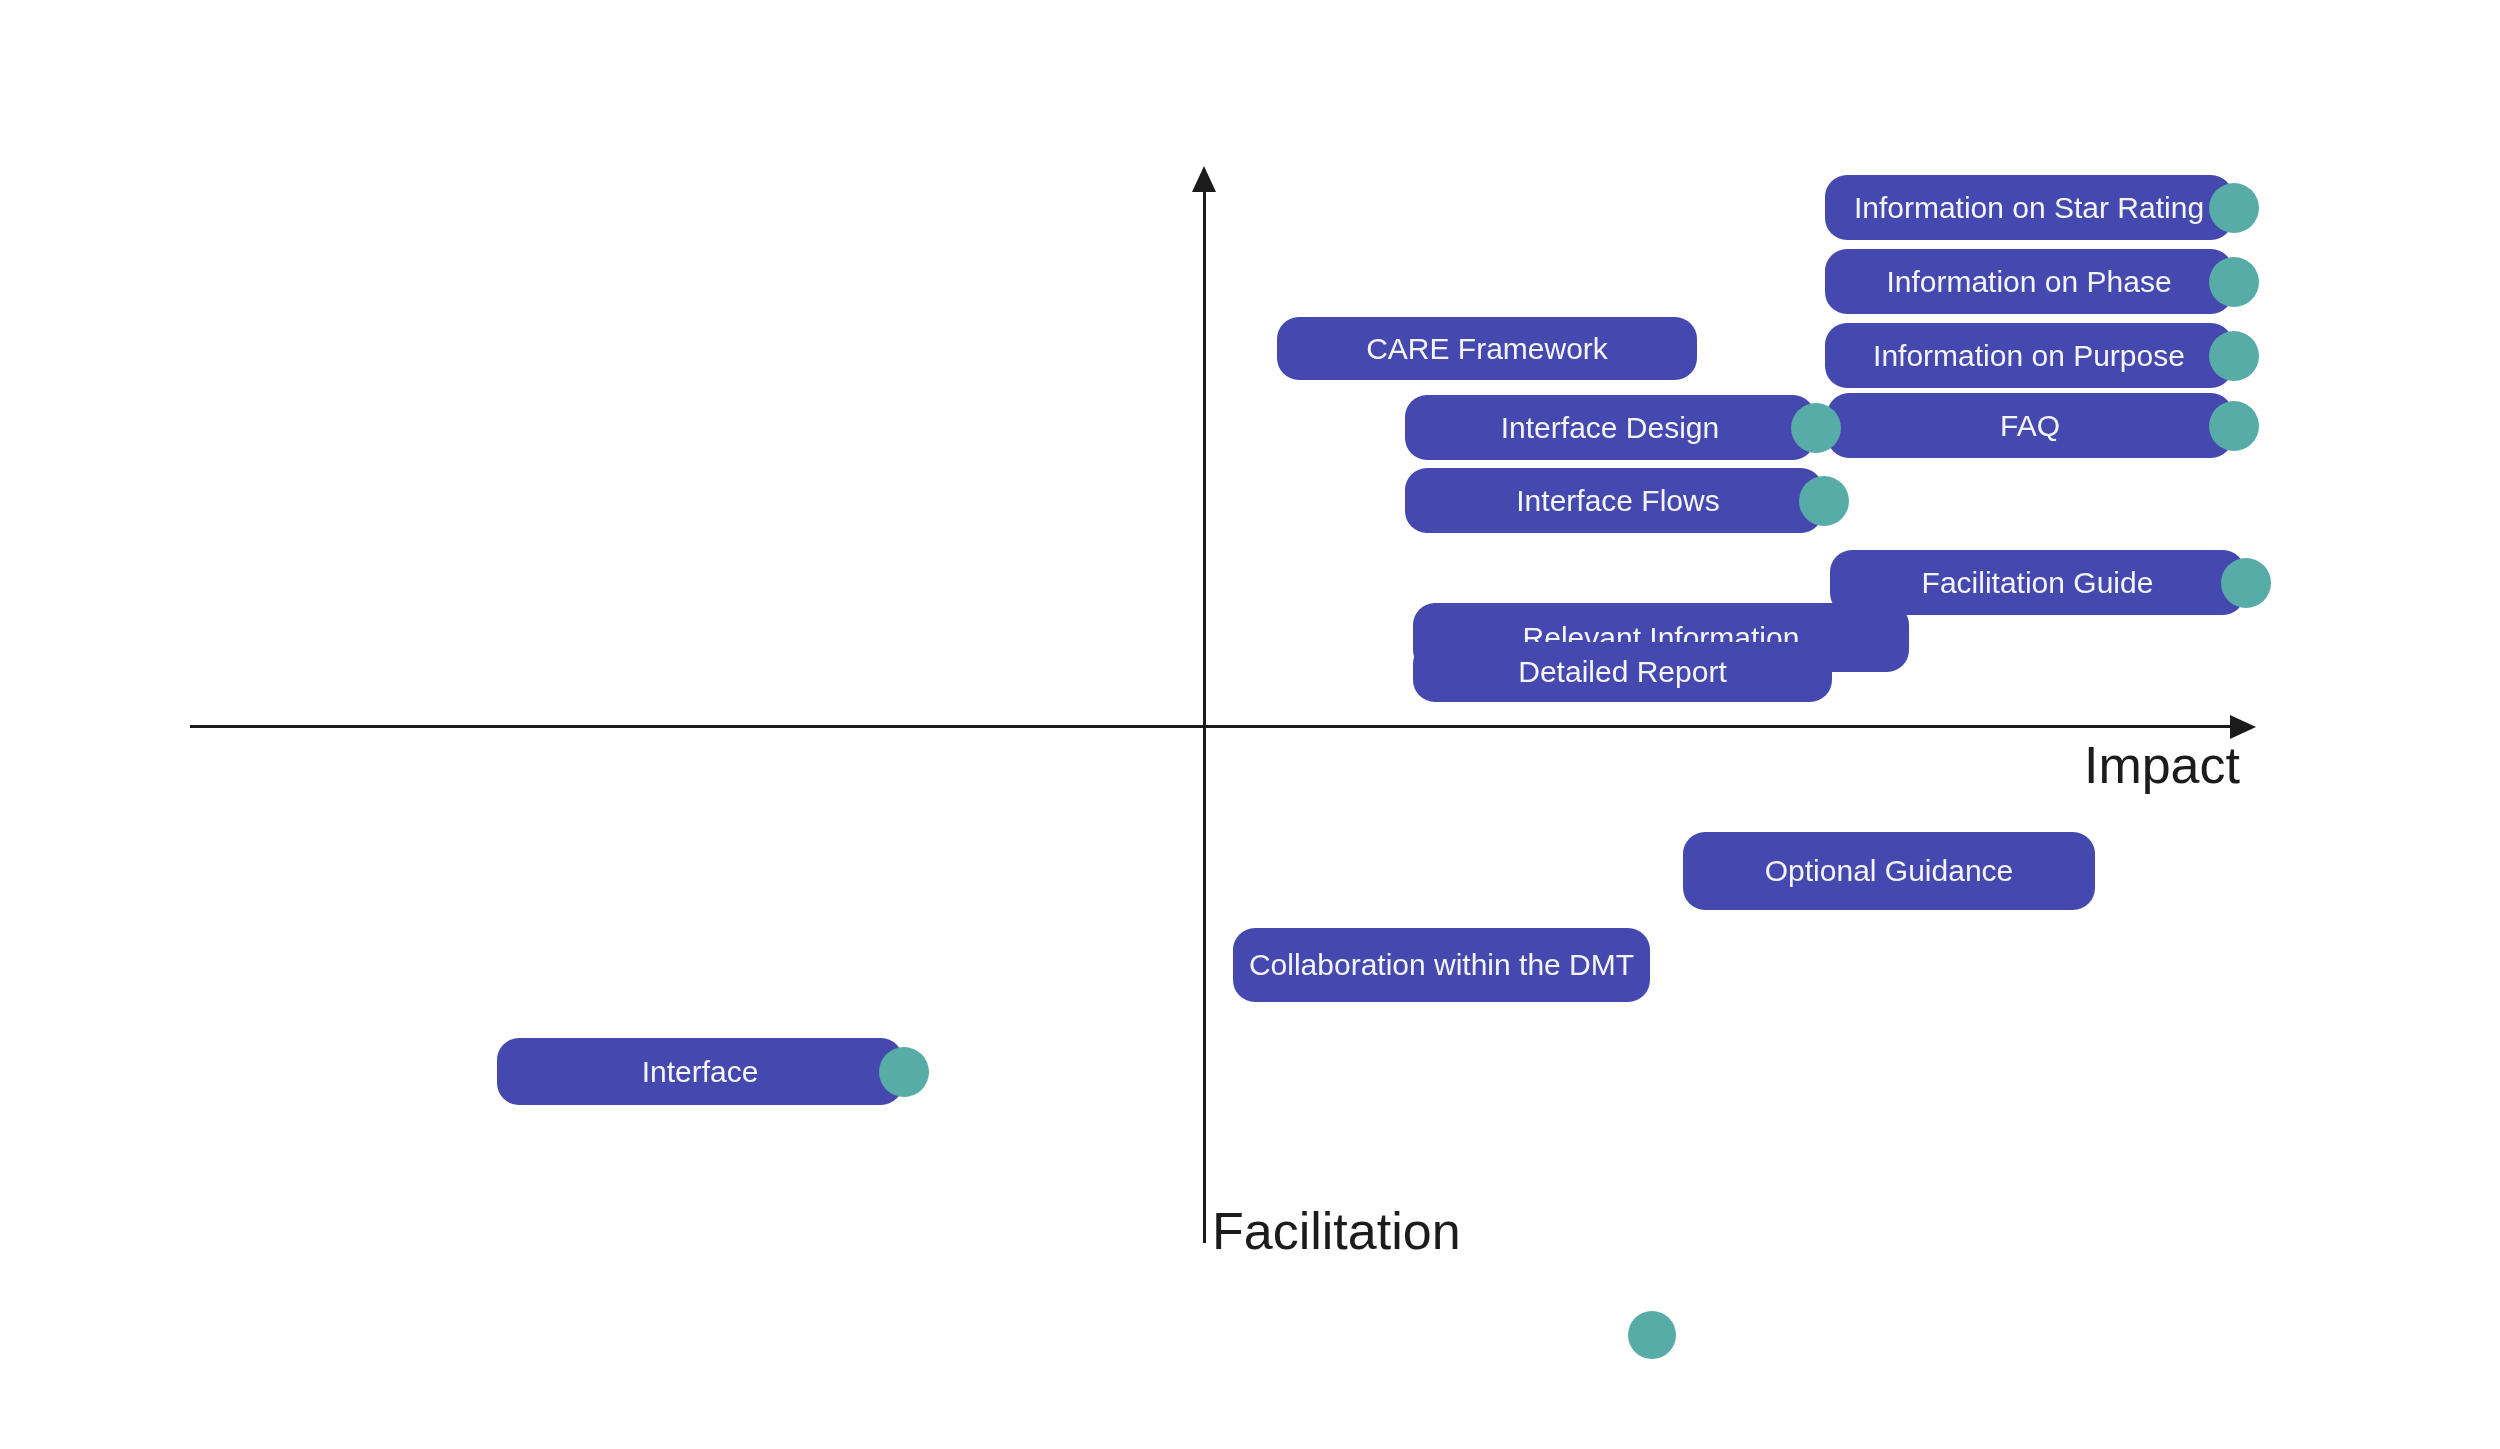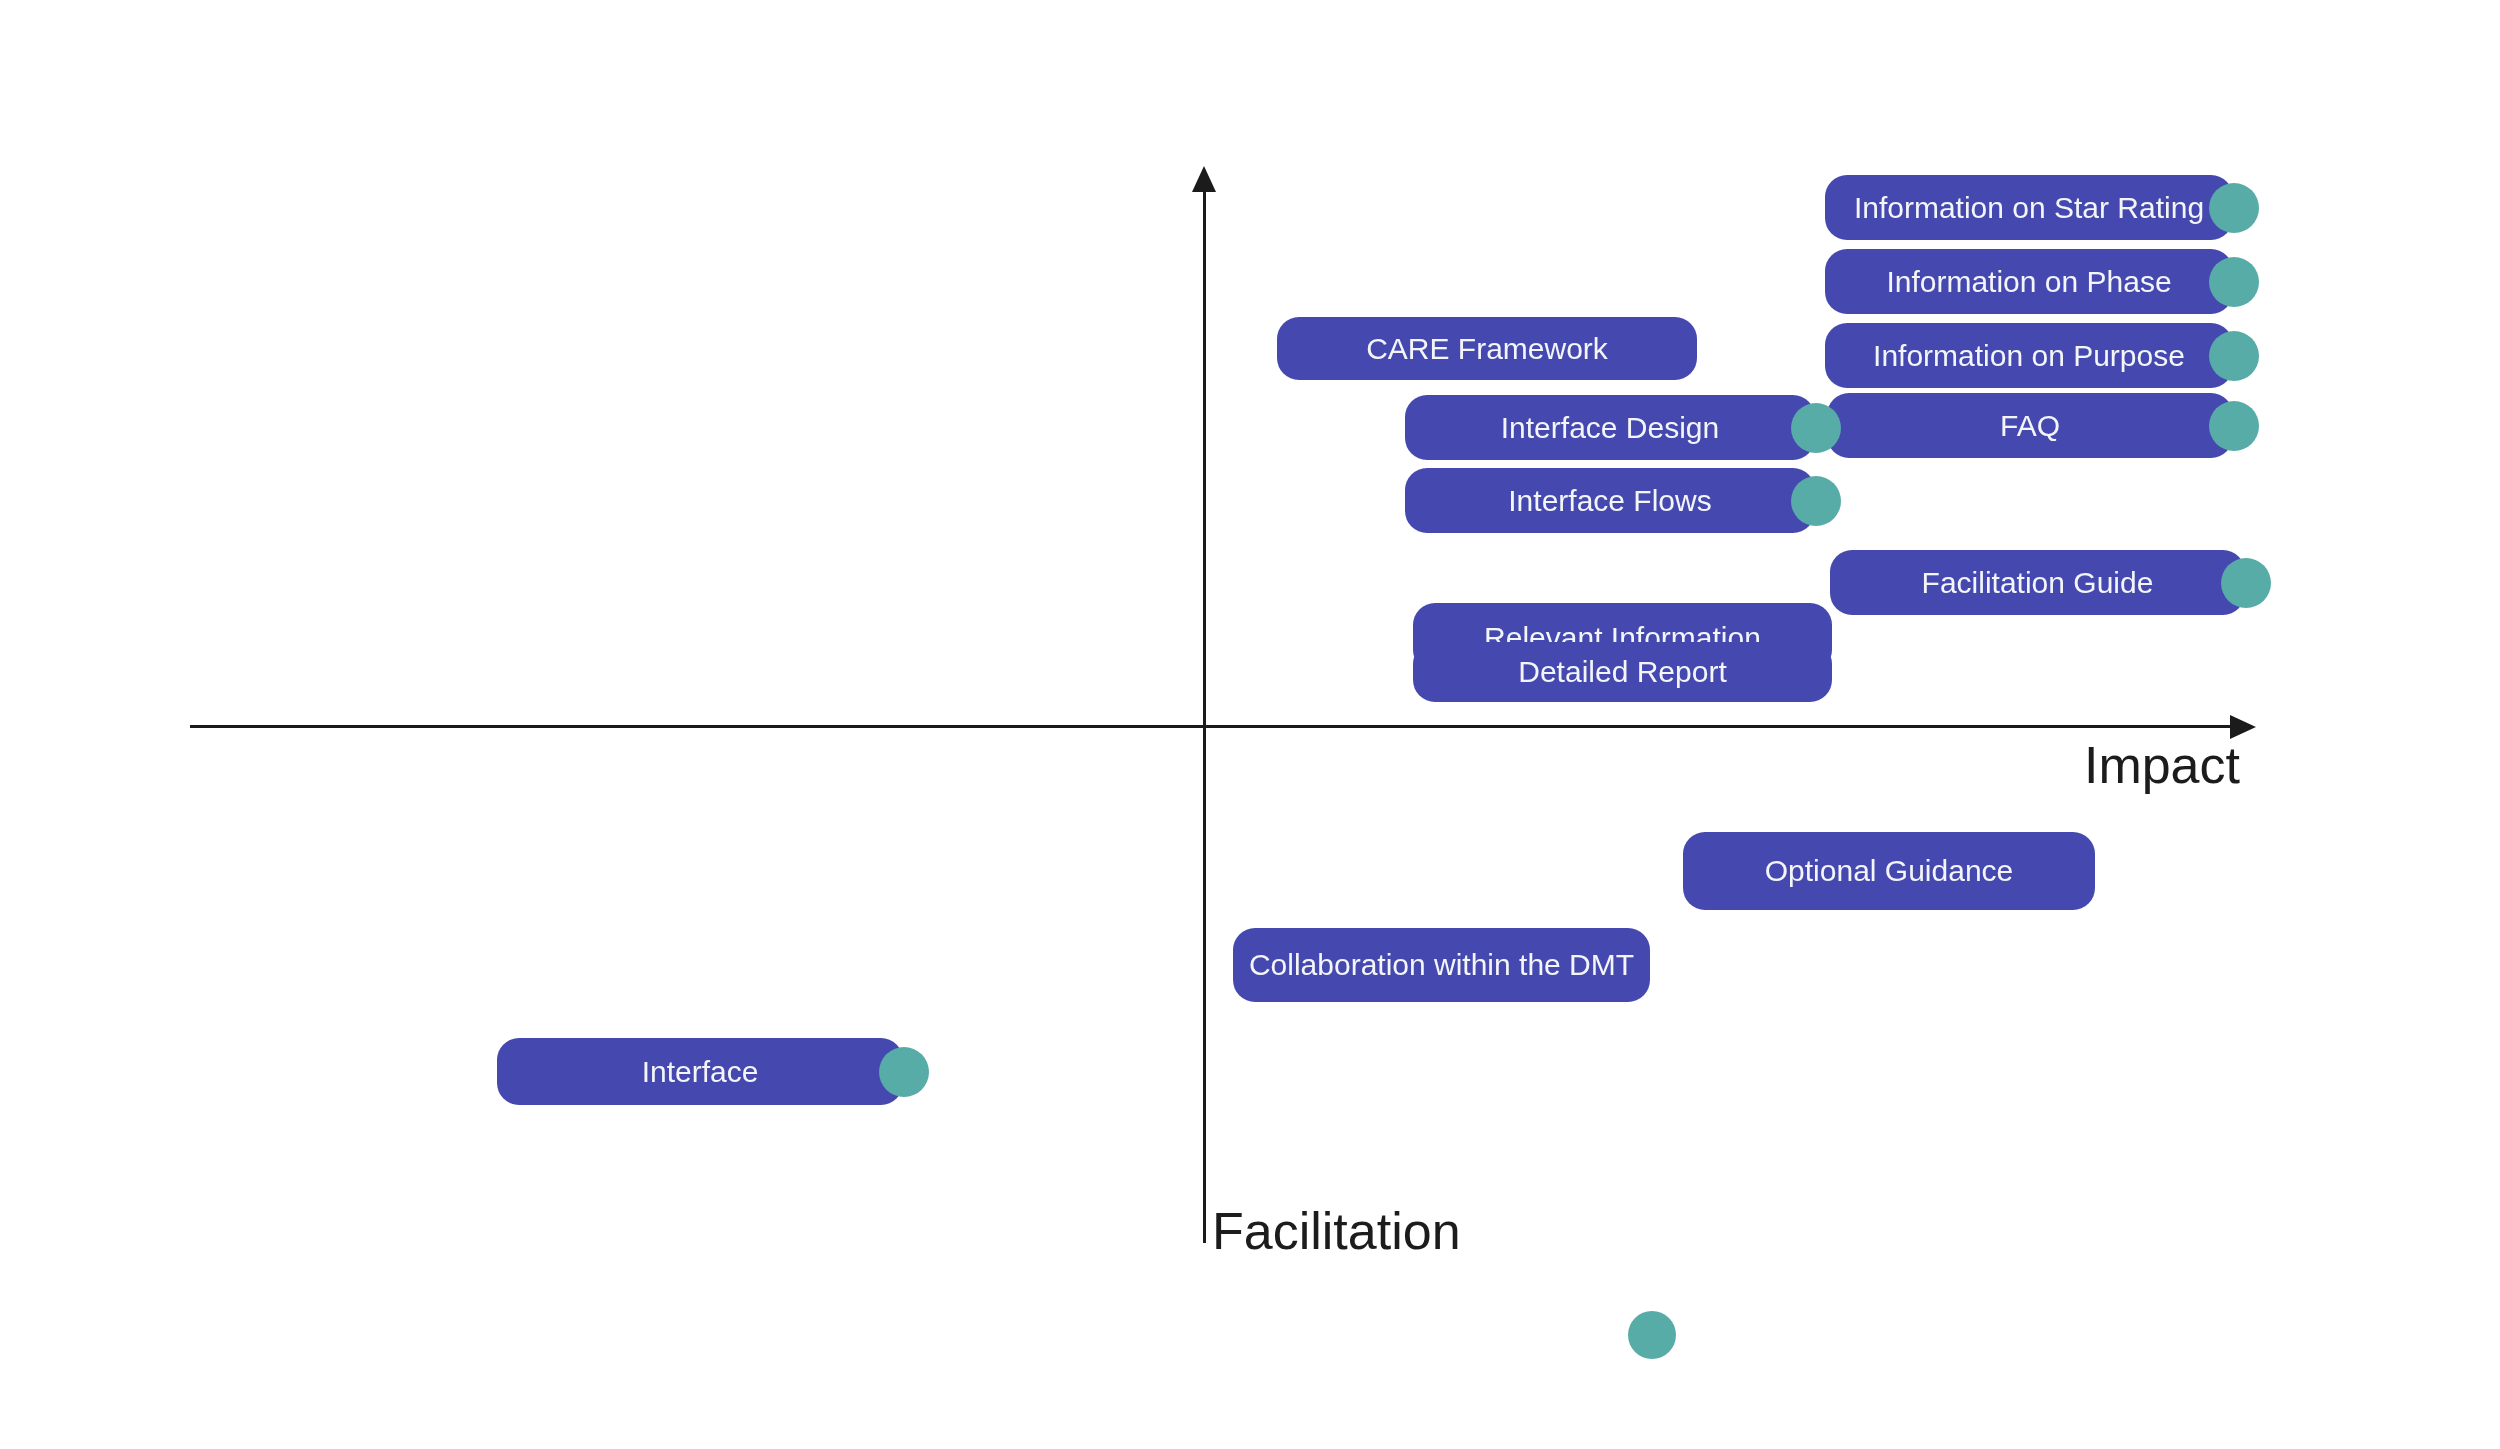--- a/index.html
+++ b/index.html
@@ -86,29 +86,29 @@
         <span class="marker"></span>
       </div>
       <div class="node" style="left: 1405px; top: 395px; width: 410px; height: 65px;">
         <span>Interface Design</span>
         <span class="marker"></span>
       </div>
       <div class="node" style="left: 1827px; top: 393px; width: 406px; height: 65px;">
         <span>FAQ</span>
         <span class="marker"></span>
       </div>
-      <div class="node" style="left: 1405px; top: 468px; width: 410px; height: 65px;">
+      <div class="node" style="left: 1405px; top: 468px; width: 410px; height: 65px; padding-left: 8px;">
         <span>Interface Flows</span>
         <span class="marker"></span>
       </div>
       <div class="node" style="left: 1830px; top: 550px; width: 415px; height: 65px;">
         <span>Facilitation Guide</span>
         <span class="marker"></span>
       </div>
-      <div class="node" style="left: 1413px; top: 603px; width: 419px; height: 69px;">
+      <div class="node" style="left: 1413px; top: 603px; width: 496px; height: 69px;">
         <span>Relevant Information</span>
       </div>
       <div class="node" style="left: 1413px; top: 642px; width: 419px; height: 60px;">
         <span>Detailed Report</span>
       </div>
       <div class="node" style="left: 1683px; top: 832px; width: 412px; height: 78px;">
         <span>Optional Guidance</span>
       </div>
       <div class="node" style="left: 1233px; top: 928px; width: 417px; height: 74px;">
         <span>Collaboration within the DMT</span>

